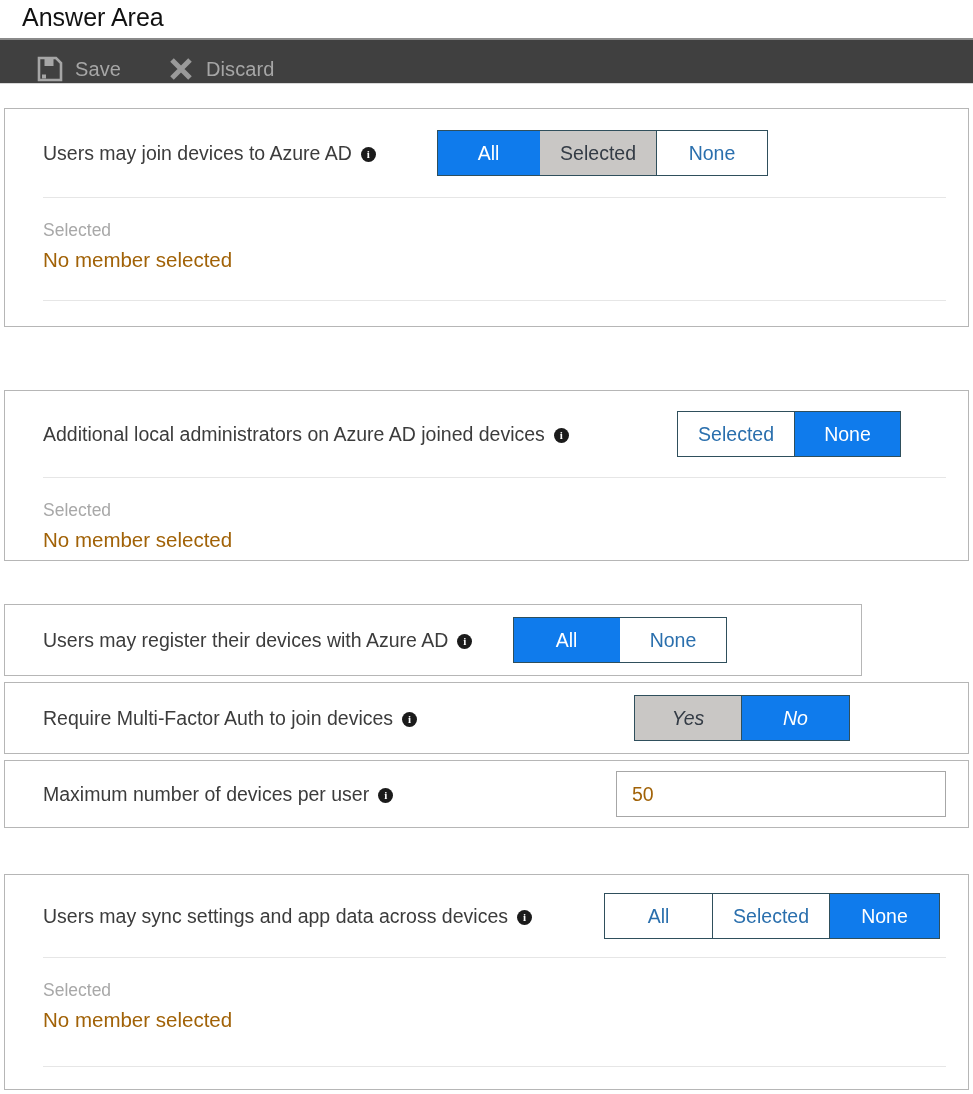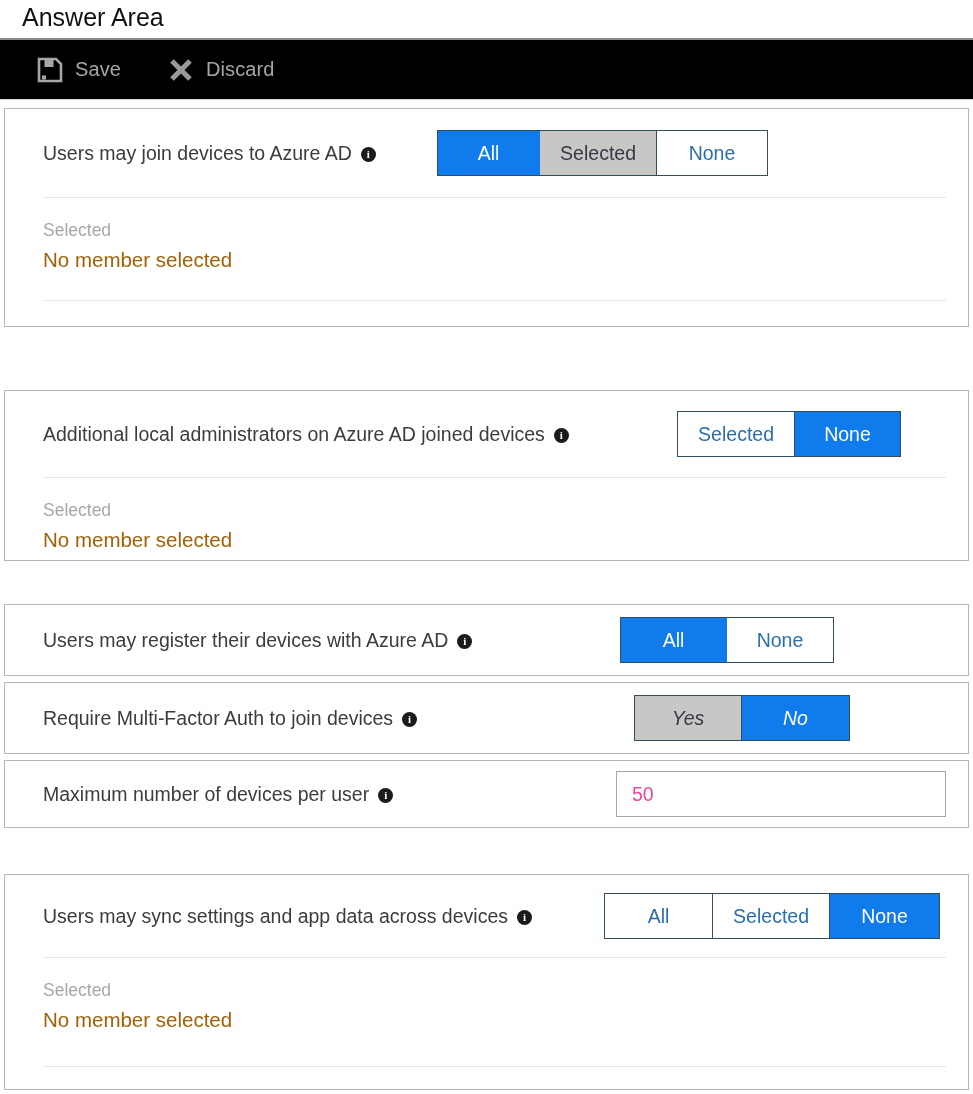--- a/index.html
+++ b/index.html
@@ -25,27 +25,27 @@
     line-height: 30px;
     font-family: "Liberation Sans", sans-serif;
   }
   .header-rule {
     border-top: 2px solid #8a8a8a;
     width: 100%;
   }
 
   
   .command-bar {
-    height: 60px;
-    display: flex;
-    align-items: center;
+    height: 44px;
+    display: flex;
+    align-items: flex-end;
     padding-left: 36px;
     box-sizing: border-box;
     border-bottom: 1px solid #d8d8d8;
-    background: #000000;
+    background: #404040;
   }
   .cmd-button {
     display: flex;
     align-items: center;
     gap: 11px;
     margin-right: 46px;
     cursor: default;
   }
   .cmd-label {
     font-size: 20px;
@@ -158,21 +158,21 @@
     margin-left: auto;
     width: 330px;
     height: 46px;
     border: 1px solid #a7a7a7;
     background: #ffffff;
     box-sizing: border-box;
     display: flex;
     align-items: center;
     padding-left: 15px;
     font-size: 19.5px;
-    color: #ec4899;
+    color: #a16207;
     font-family: "Liberation Sans", sans-serif;
   }
 </style>
 </head>
 <body>
 
 <div class="answer-area-title">Answer Area</div>
 <div class="header-rule"></div>
 
 <div class="command-bar">
@@ -227,21 +227,21 @@
       <div class="toggle-btn" style="min-width:108px;">Selected</div>
       <div class="toggle-btn state-active" style="min-width:105px;">None</div>
     </div>
   </div>
   <div class="member-block" style="height:106px; box-sizing:border-box;">
     <div class="member-caption">Selected</div>
     <div class="member-value">No member selected</div>
   </div>
 </div>
 
-<div class="card" style="left:4px; top:604px; width:965px; height:72px;">
+<div class="card" style="left:4px; top:604px; width:858px; height:72px;">
   <div class="setting-row" style="height:100%;">
     <span class="setting-label">
       <span>Users may register their devices with Azure AD</span>
       <span class="info-icon">i</span>
     </span>
     <div class="toggle-group" style="margin-right:120px;">
       <div class="toggle-btn state-active" style="min-width:106px;">All</div>
       <div class="toggle-btn" style="min-width:106px;">None</div>
     </div>
   </div>

